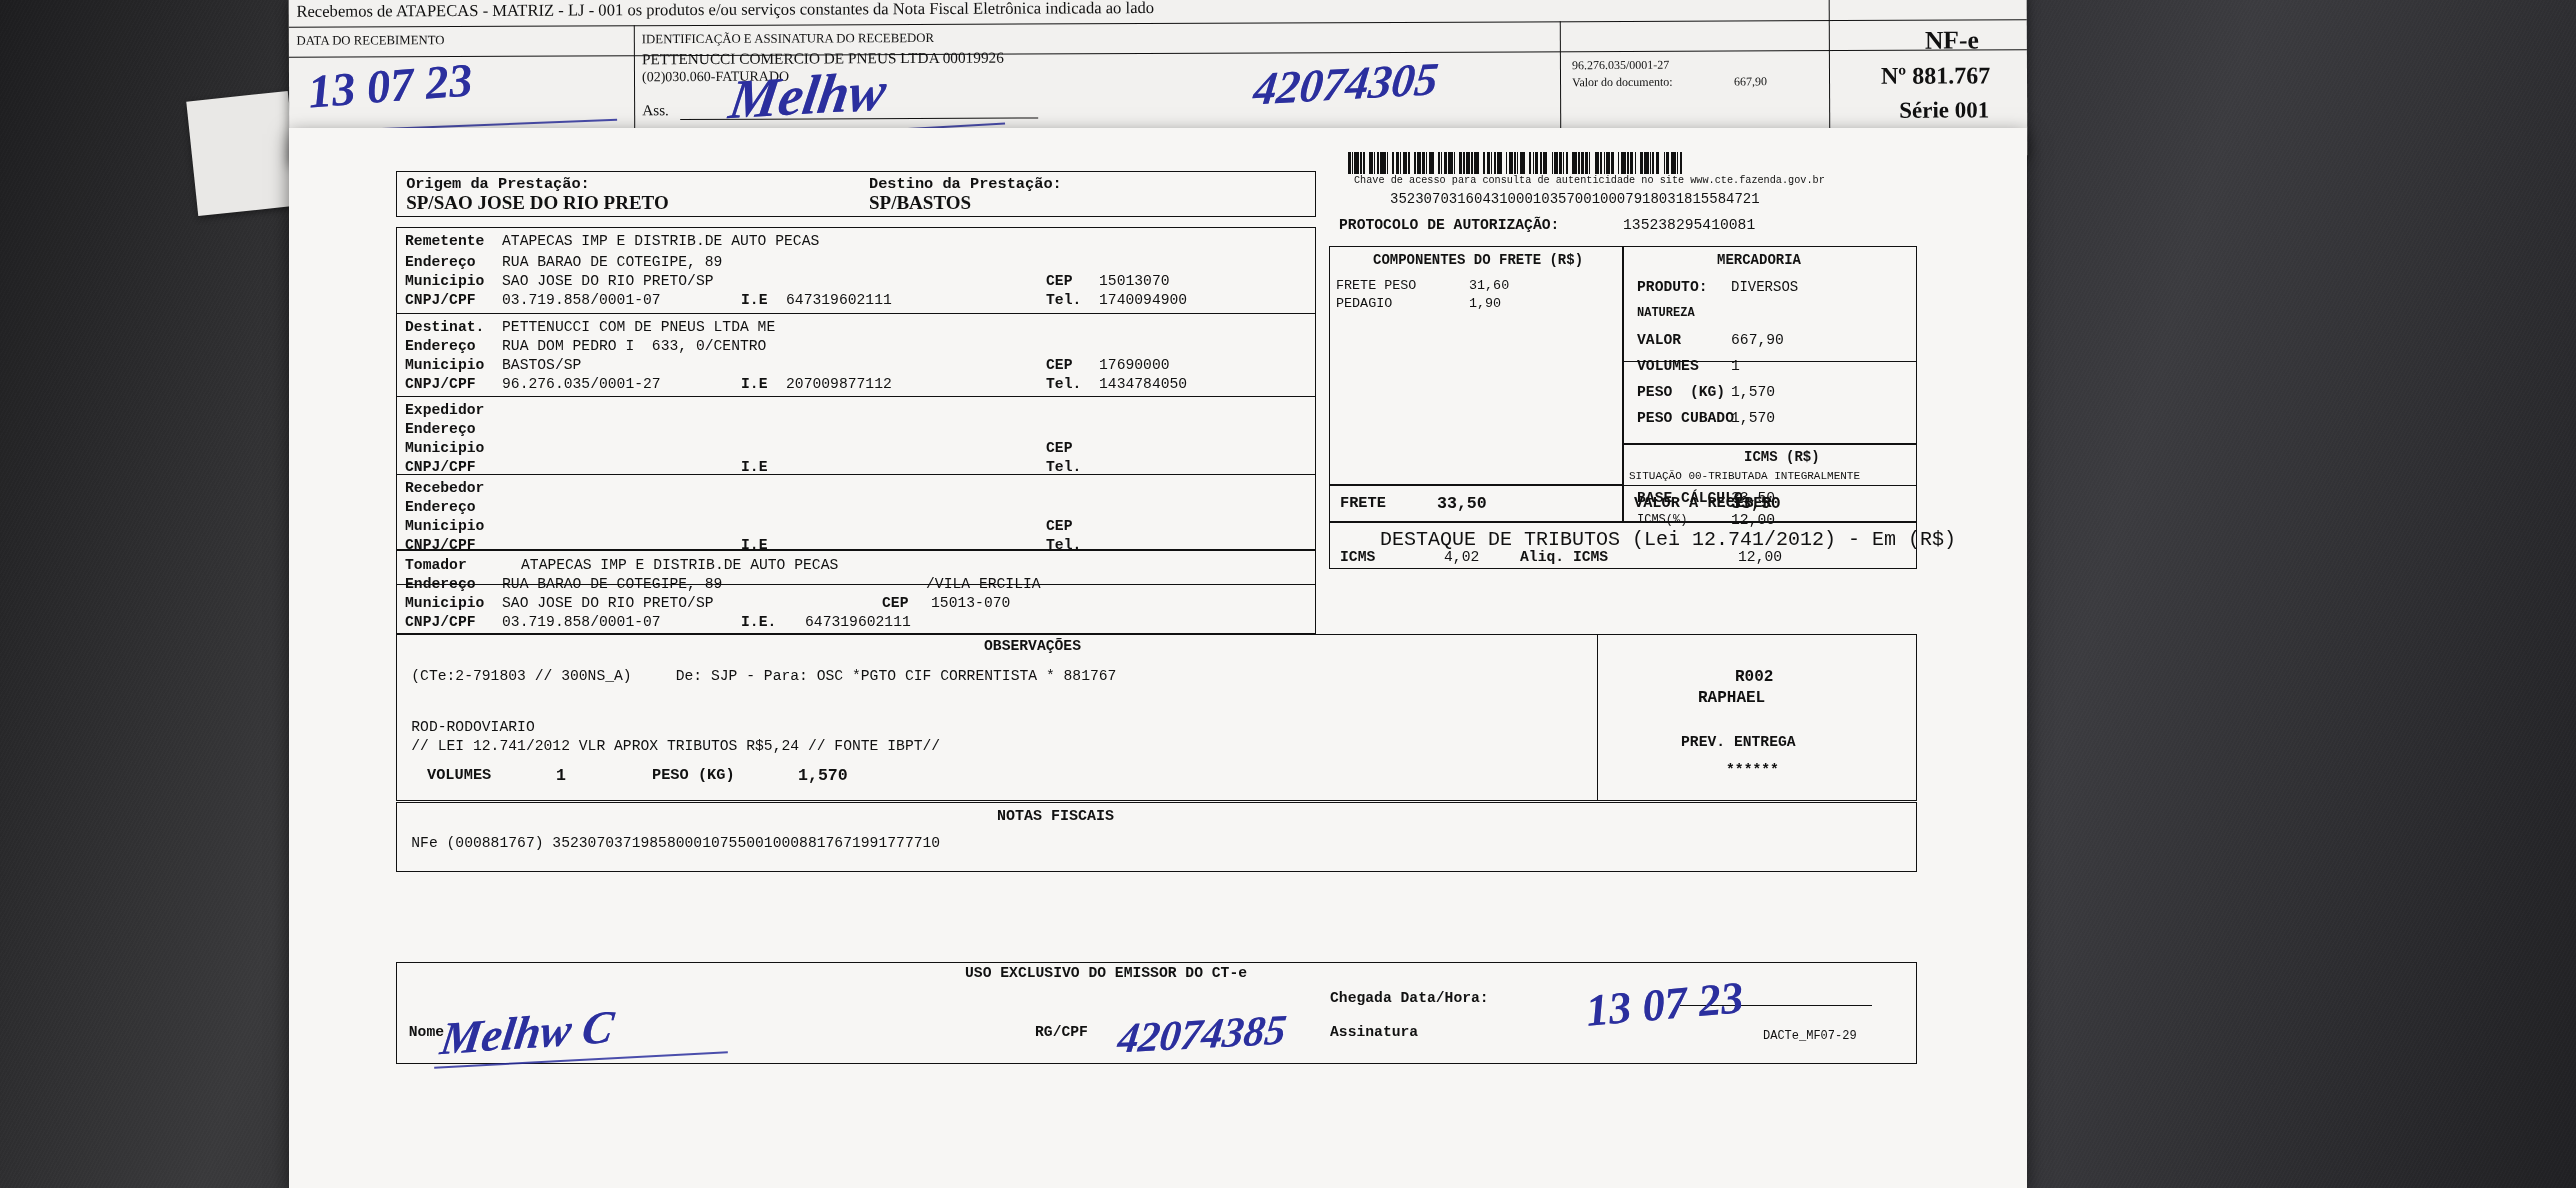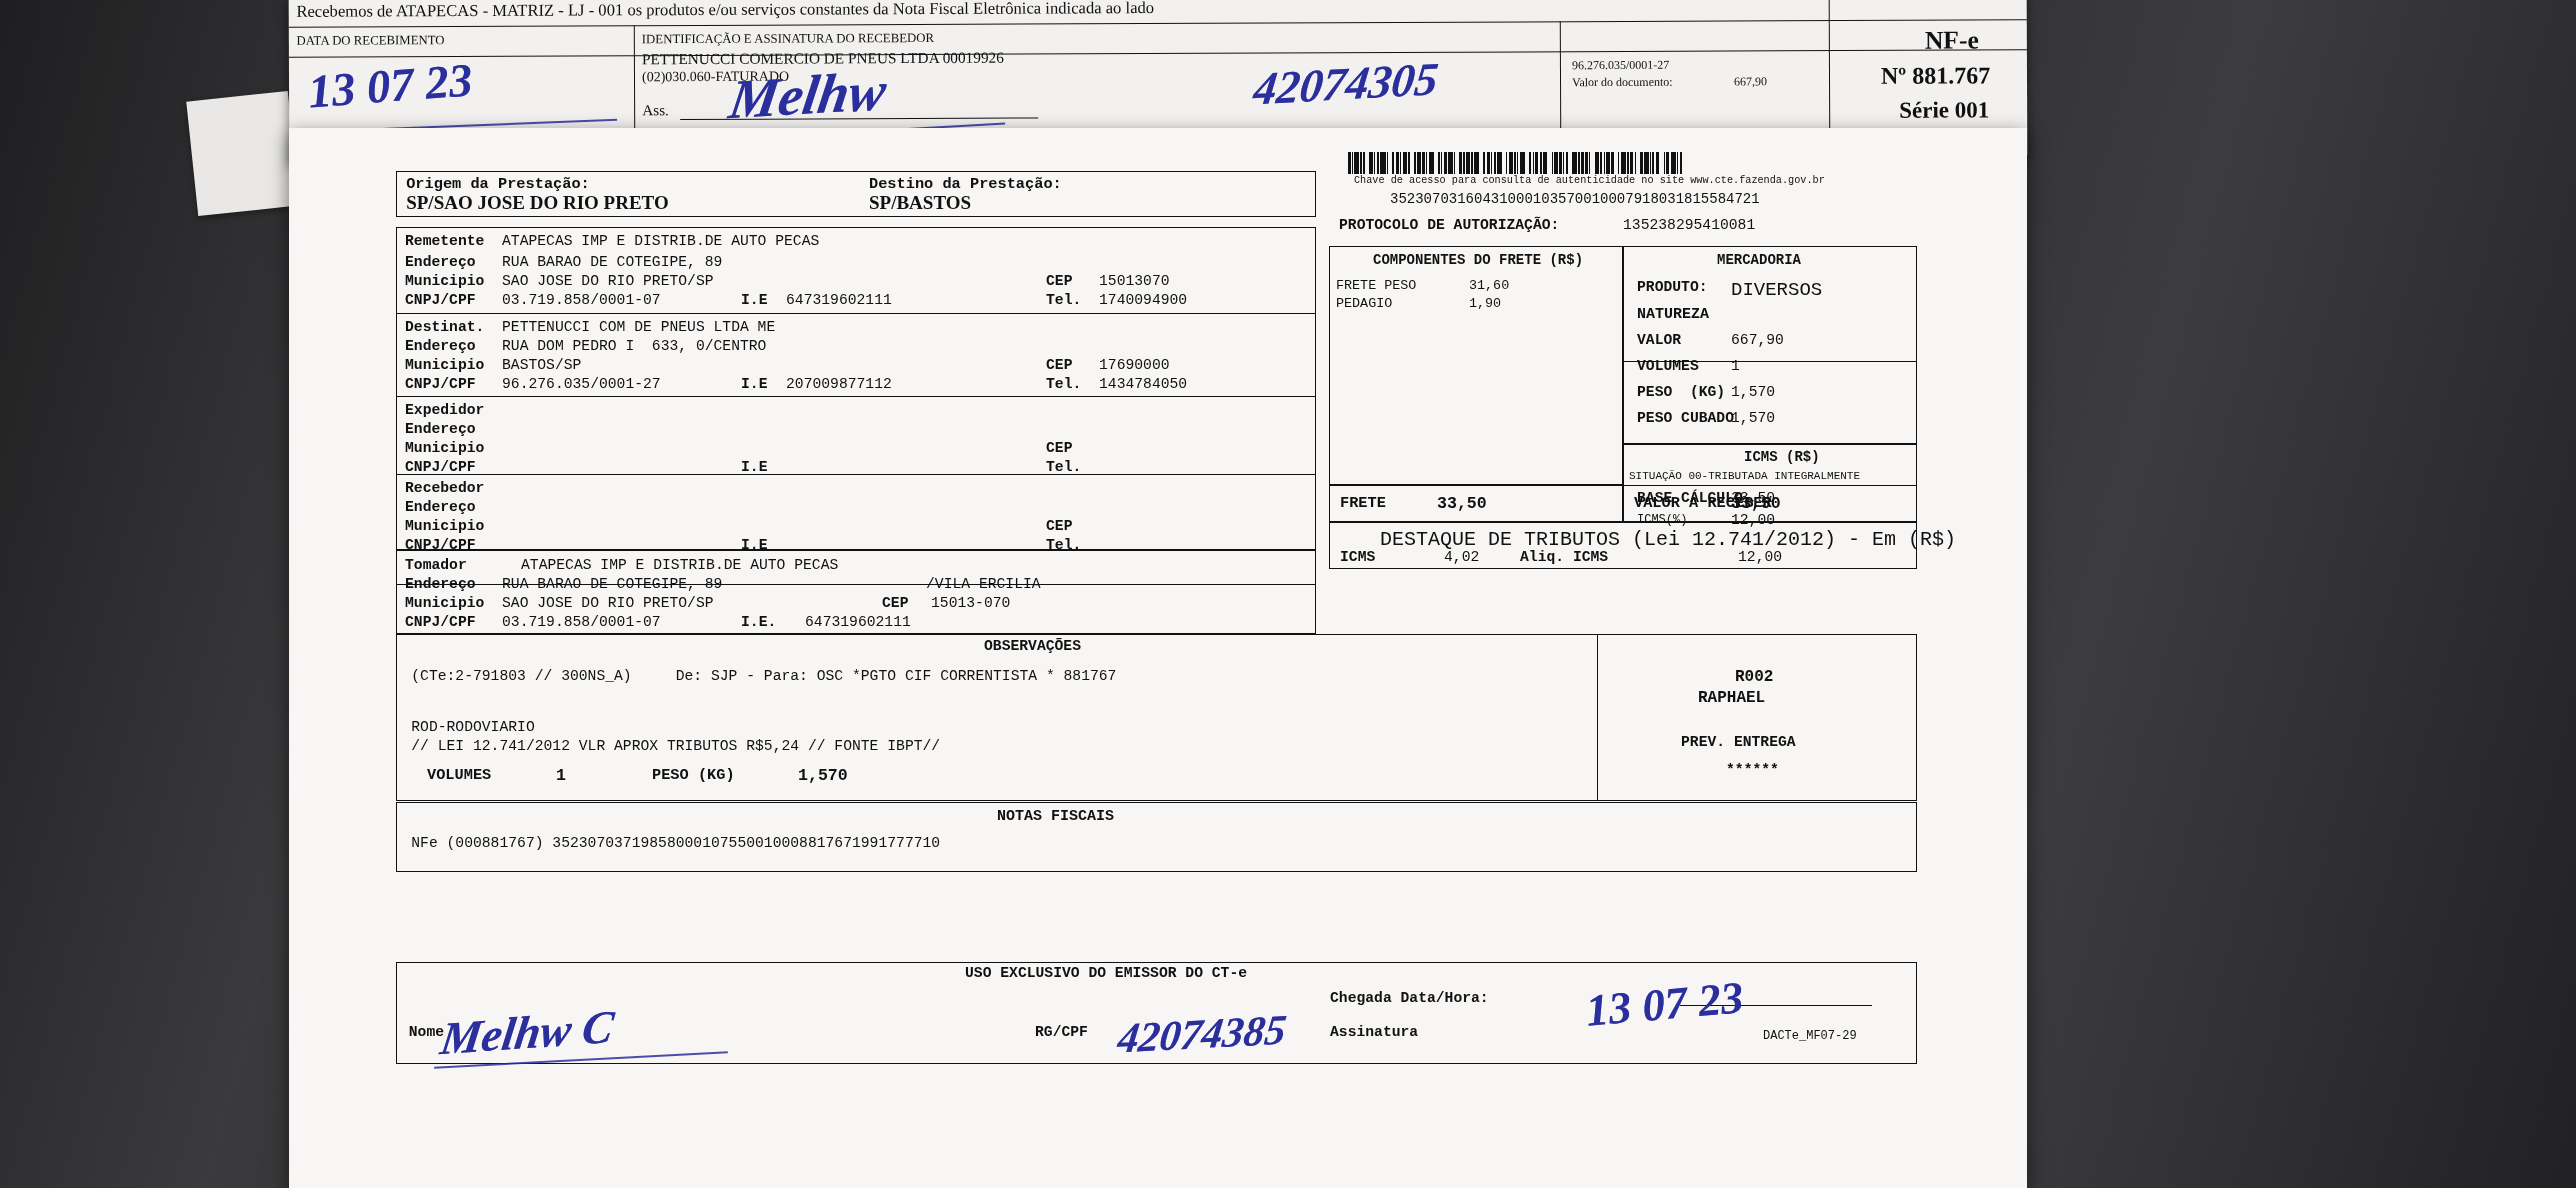--- a/index.html
+++ b/index.html
@@ -185,22 +185,22 @@
     <div class="box" style="left:933px;top:359px;width:588px;height:47px;"></div>
     <div class="t" style="left:984px;top:365px;font-size:20px;">DESTAQUE DE TRIBUTOS (Lei 12.741/2012) - Em (R$)</div>
     <div class="t b" style="left:944px;top:386px;font-size:14.7px;">ICMS</div>
     <div class="t" style="left:1048px;top:386px;font-size:14.7px;">4,02</div>
     <div class="t b" style="left:1124px;top:386px;font-size:14.7px;">Aliq. ICMS</div>
     <div class="t r" style="left:1342px;top:386px;width:167px;font-size:14.7px;">12,00</div>
 
     <div class="box" style="left:1227px;top:83px;width:294px;height:116px;"></div>
     <div class="t b" style="left:1321px;top:89px;font-size:14px;">MERCADORIA</div>
     <div class="t b" style="left:1241px;top:116px;font-size:14.7px;">PRODUTO:</div>
-    <div class="t r" style="left:1335px;top:116px;width:174px;font-size:19px;">DIVERSOS</div>
-    <div class="t b" style="left:1241px;top:143px;font-size:15px;">NATUREZA</div>
+    <div class="t r" style="left:1335px;top:116px;width:174px;font-size:14px;">DIVERSOS</div>
+    <div class="t b" style="left:1241px;top:143px;font-size:12px;">NATUREZA</div>
     <div class="t b" style="left:1241px;top:169px;font-size:14.7px;">VALOR</div>
     <div class="t r" style="left:1335px;top:169px;width:174px;font-size:14.7px;">667,90</div>
 
     <div class="box" style="left:1227px;top:199px;width:294px;height:82px;border-width:0 1.3px 1.3px 1.3px;"></div>
     <div class="t b" style="left:1241px;top:195px;font-size:14.7px;">VOLUMES</div>
     <div class="t r" style="left:1335px;top:195px;width:174px;font-size:14.7px;">1</div>
     <div class="t b" style="left:1241px;top:221px;font-size:14.7px;">PESO  (KG)</div>
     <div class="t r" style="left:1335px;top:221px;width:174px;font-size:14.7px;">1,570</div>
     <div class="t b" style="left:1241px;top:247px;font-size:14.7px;">PESO CUBADO</div>
     <div class="t r" style="left:1335px;top:247px;width:174px;font-size:14.7px;">1,570</div>

